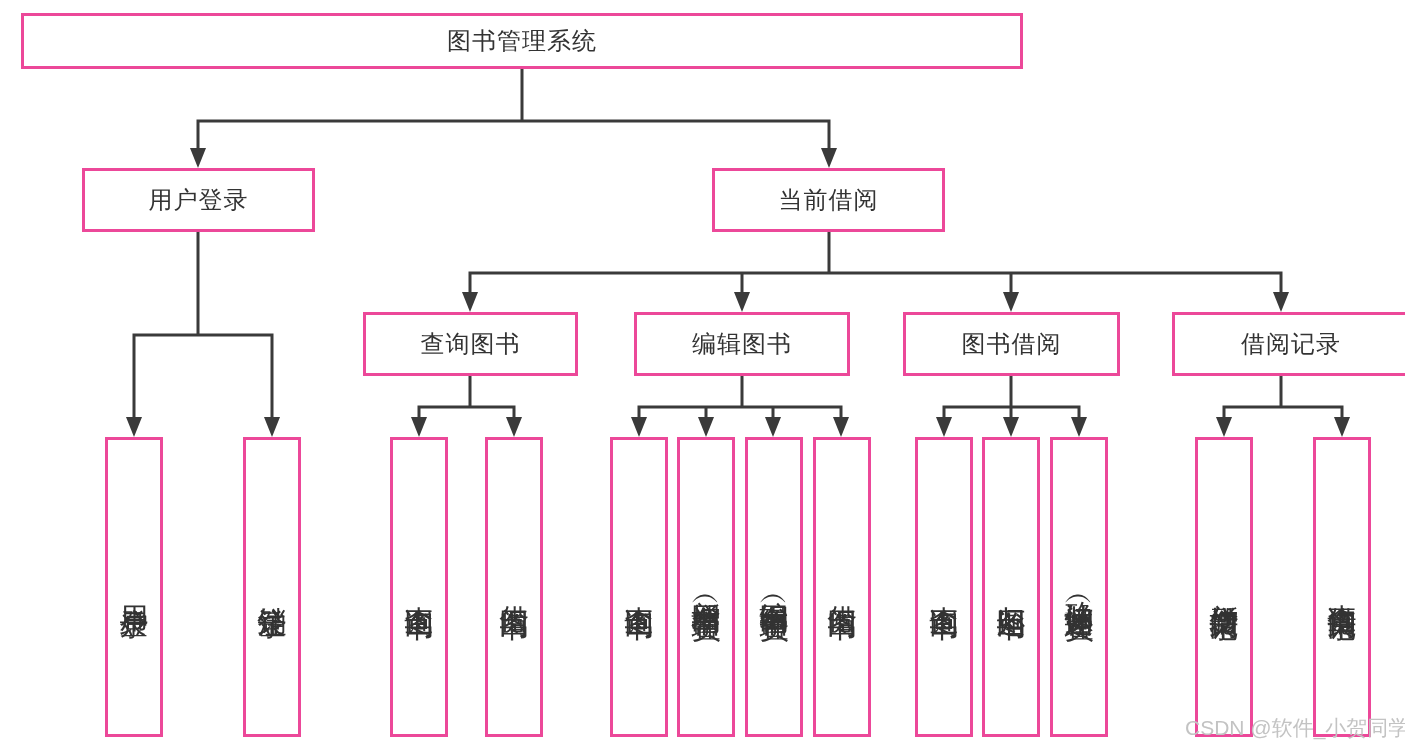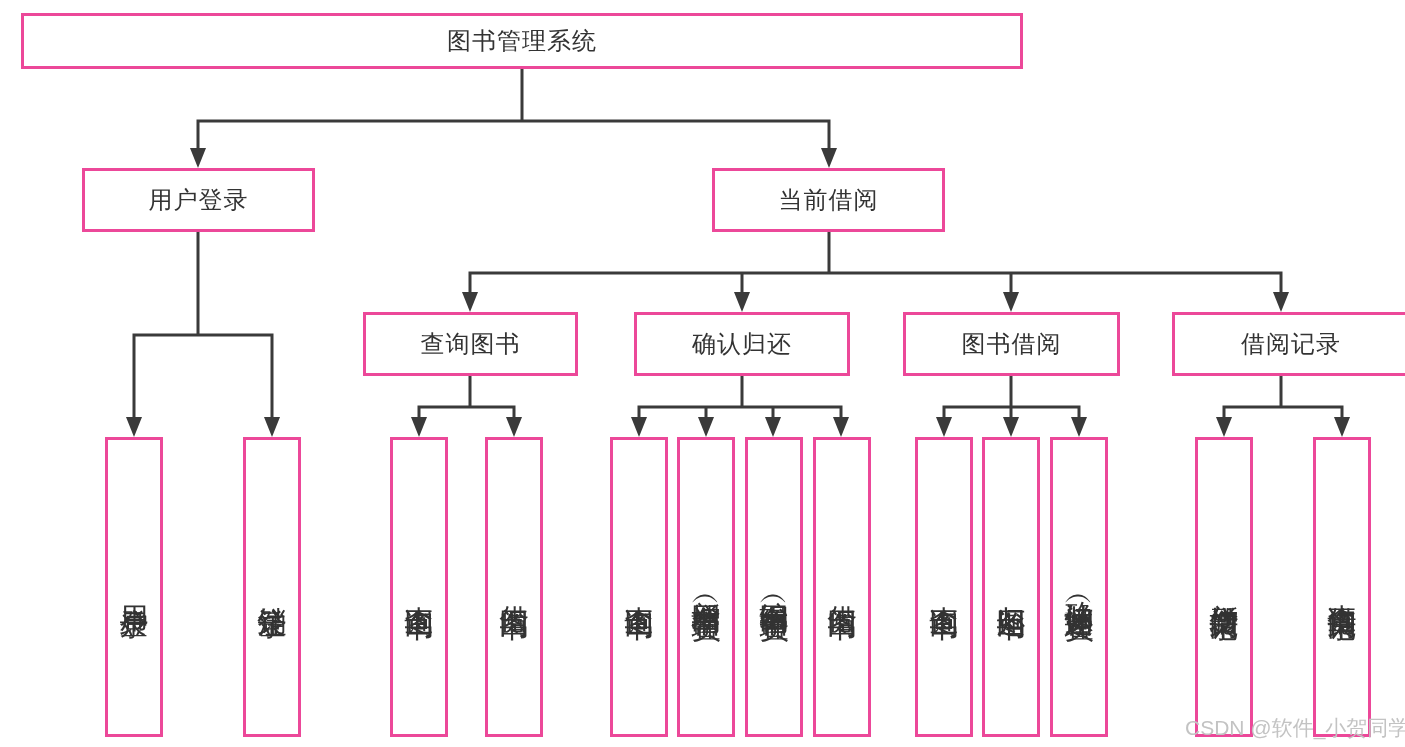--- a/index.html
+++ b/index.html
@@ -89,21 +89,21 @@
       <polygon points="1334,417 1350,417 1342,437"></polygon>
     </g>
   </svg>
 
   <div class="box h-box" style="left:21px; top:13px; width:1002px; height:56px;">图书管理系统</div>
 
   <div class="box h-box" style="left:82px; top:168px; width:233px; height:64px;">用户登录</div>
   <div class="box h-box" style="left:712px; top:168px; width:233px; height:64px;">当前借阅</div>
 
   <div class="box h-box" style="left:363px; top:312px; width:215px; height:64px;">查询图书</div>
-  <div class="box h-box" style="left:634px; top:312px; width:216px; height:64px;">确认归还</div>
+  <div class="box h-box" style="left:634px; top:312px; width:216px; height:64px;">编辑图书</div>
   <div class="box h-box" style="left:903px; top:312px; width:217px; height:64px;">图书借阅</div>
   <div class="box h-box" style="left:1172px; top:312px; width:238px; height:64px;">借阅记录</div>
 
   <div class="box v-box" style="left:105px; top:437px; width:58px; height:300px;">用户登录</div>
   <div class="box v-box" style="left:243px; top:437px; width:58px; height:300px;">注销登录</div>
 
   <div class="box v-box" style="left:390px; top:437px; width:58px; height:300px;">查询图书</div>
   <div class="box v-box" style="left:485px; top:437px; width:58px; height:300px;">借阅图书</div>
 
   <div class="box v-box" style="left:610px; top:437px; width:58px; height:300px;">查询图书</div>

